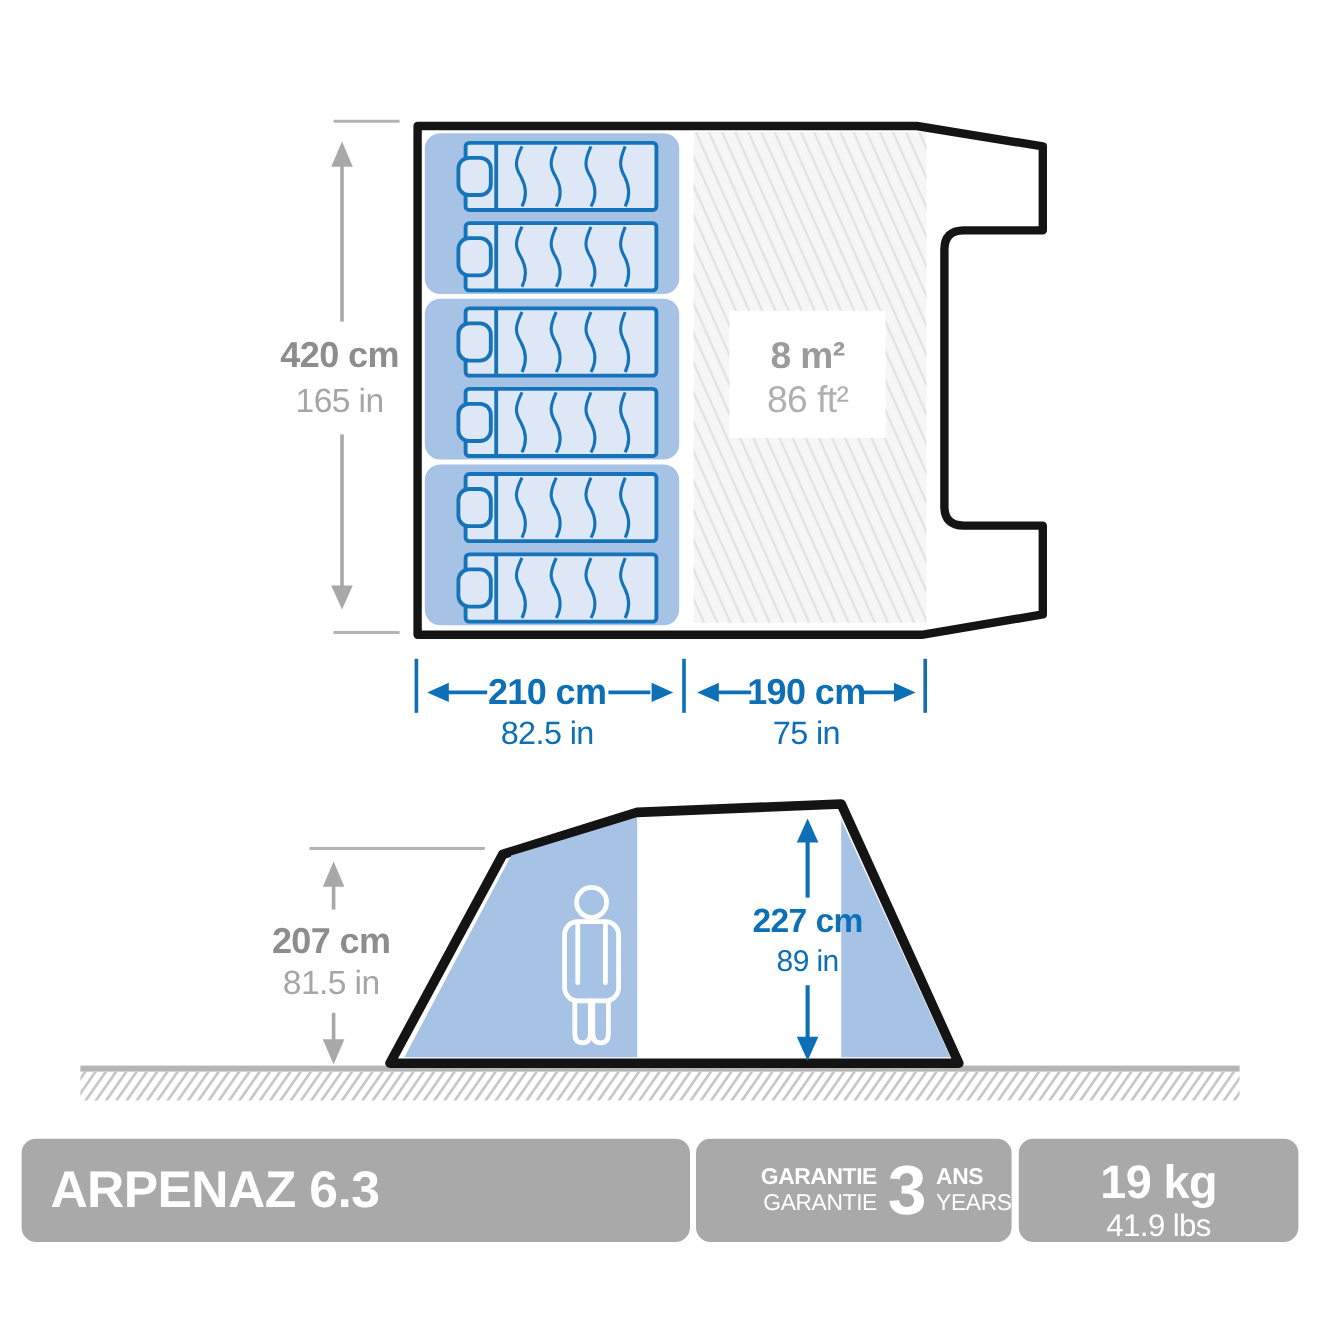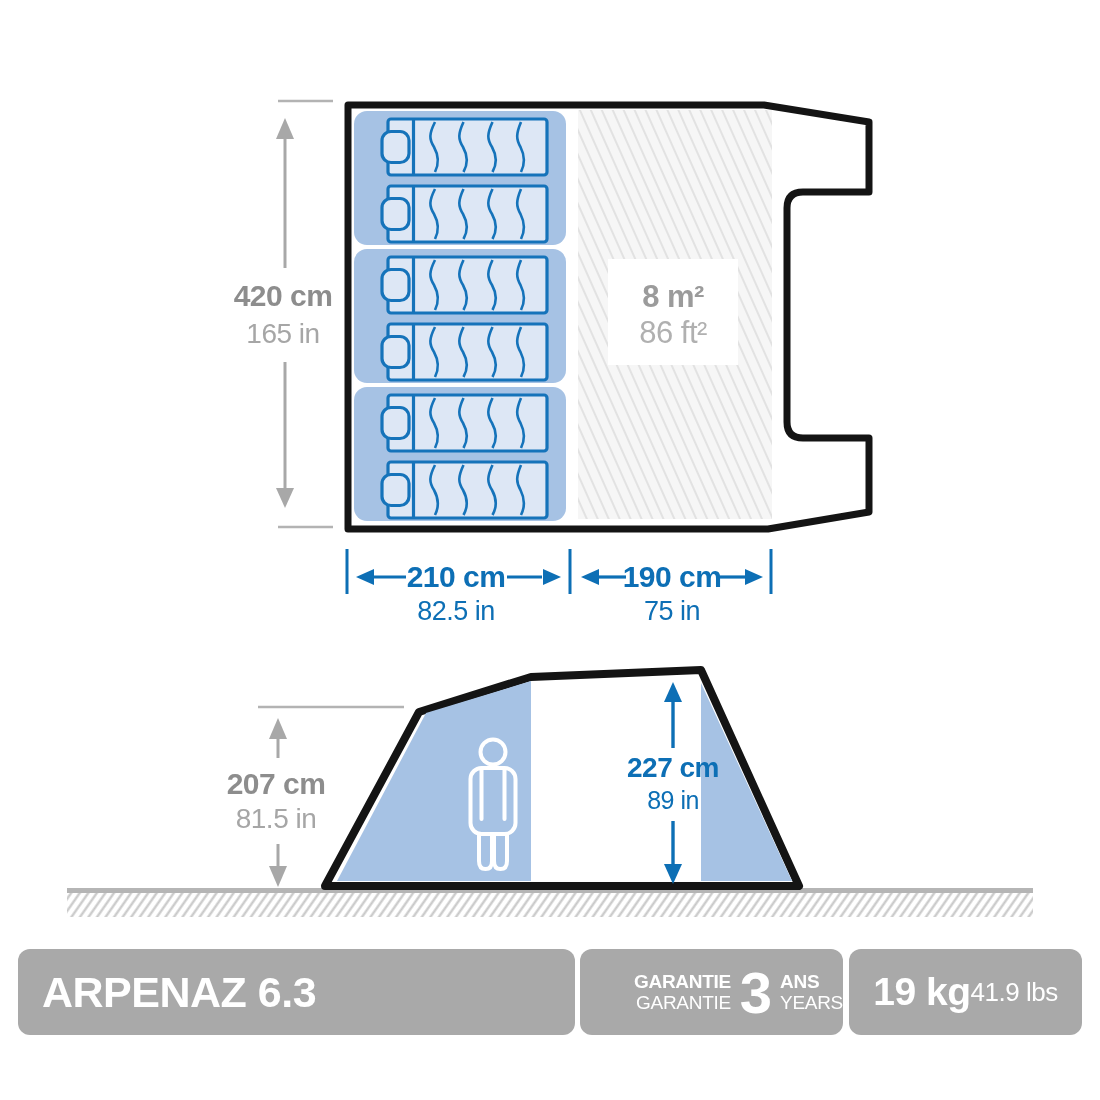--- a/index.html
+++ b/index.html
@@ -21,21 +21,21 @@
   .t-area    { font:400 31px "Liberation Sans",sans-serif; fill:#b0b0b0; }
 
   
   .seg {
     position:absolute; top:949px; height:86px; background:#a9a9a9; color:#ffffff;
     display:flex; align-items:center; box-sizing:border-box;border-radius:12px;
   }
   .seg-name { left:18px; width:557px; padding-left:24px;
     font-size:43px; font-weight:700; letter-spacing:-0.5px; }
   .seg-warranty { left:580px; width:263px; justify-content:flex-end; gap:9px; }
-  .seg-weight { left:849px; width:233px; flex-direction:row; justify-content:center; line-height:1.08; }
+  .seg-weight { left:849px; width:233px; flex-direction:column; justify-content:flex-end; line-height:1.08; }
   .wstack { display:flex; flex-direction:column; font-size:19px; line-height:1.12; letter-spacing:-0.3px; }
   .wstack.right { align-items:flex-end; }
   .wstack.left  { align-items:flex-start; }
   .wbold { font-weight:700; }
   .wbig { font-size:58px; font-weight:700; letter-spacing:-1px; }
   .kg  { font-size:39px; font-weight:700; letter-spacing:-0.5px; }
   .lbs { font-size:26px; font-weight:400; letter-spacing:-0.5px; }
 </style>
 </head>
 <body>

